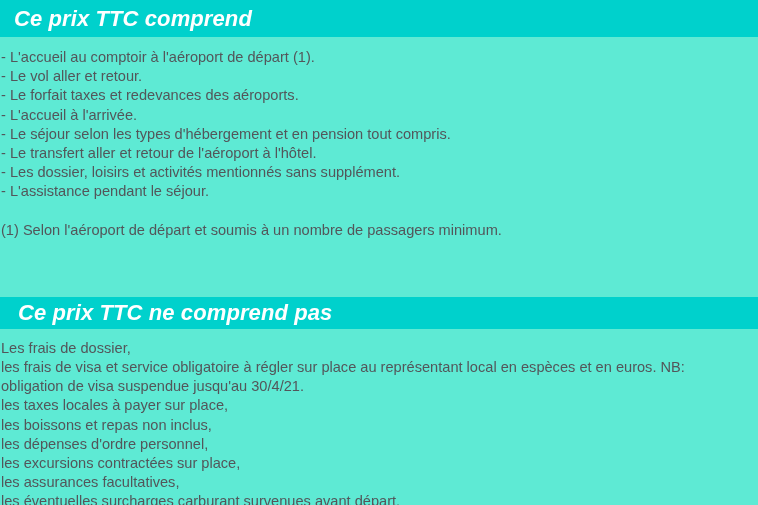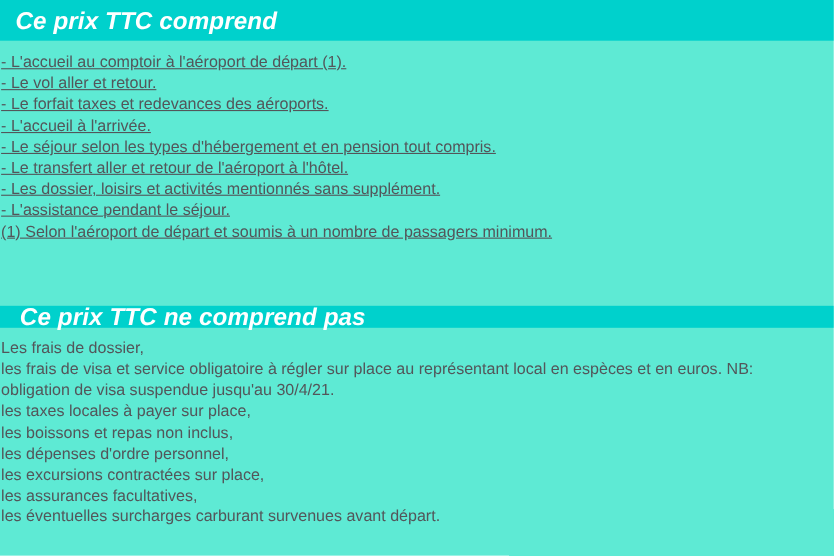--- a/index.html
+++ b/index.html
@@ -30,44 +30,44 @@
     line-height: 1;
     letter-spacing: 0.1px;
     display: flex;
     align-items: center;
   }
   .band-included {
     height: 37px;
     padding-left: 14px;
   }
   .band-excluded {
-    height: 20px;
+    height: 32px;
     padding-left: 18px;
   }
 
   
   .body-block {
     color: #53565a;
     font-size: 14.6px;
     line-height: 19.2px;
     padding-left: 1px;
   }
   .included-body {
     padding-top: 11px;
-    text-decoration: underline;
   }
   .included-list {
     list-style: none;
     margin: 0;
     padding: 0;
   }
   .included-list li {
     white-space: nowrap;
   }
   .footnote {
+    margin-top: 19px;
     white-space: nowrap;
   }
 
   .spacer-between {
     height: 57px;
   }
 
   .excluded-body {
     padding-top: 10px;
   }

